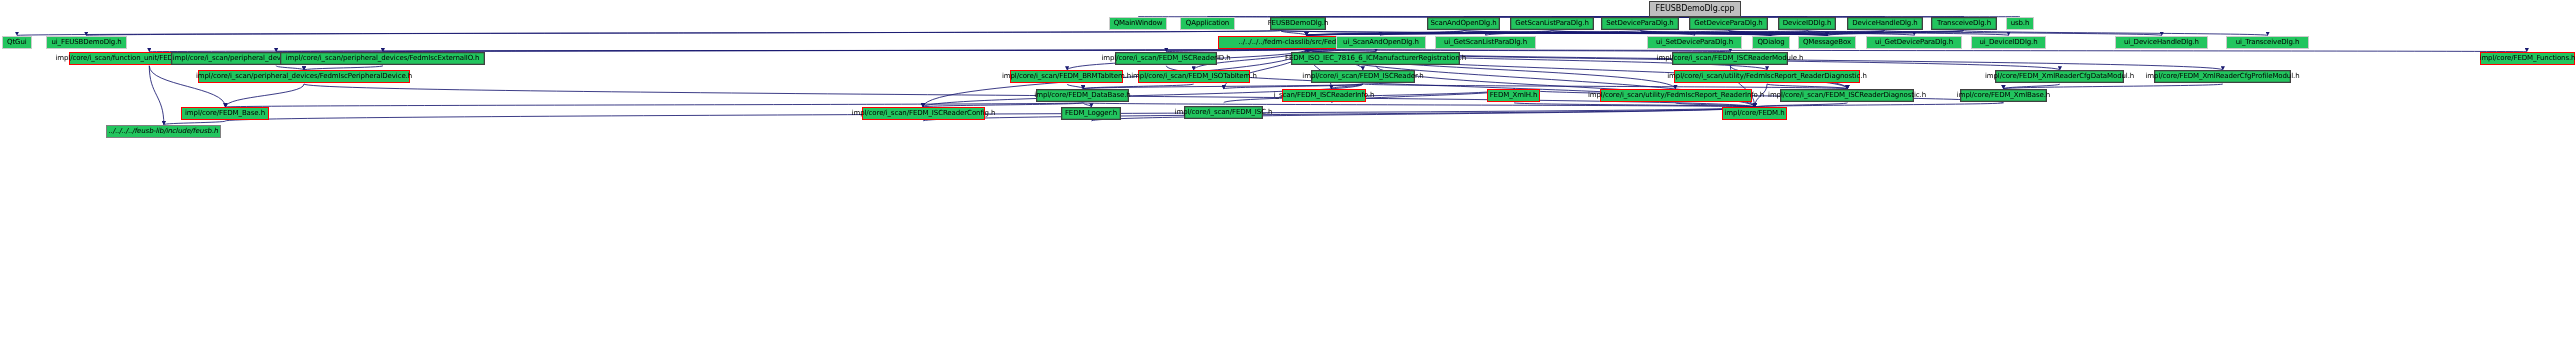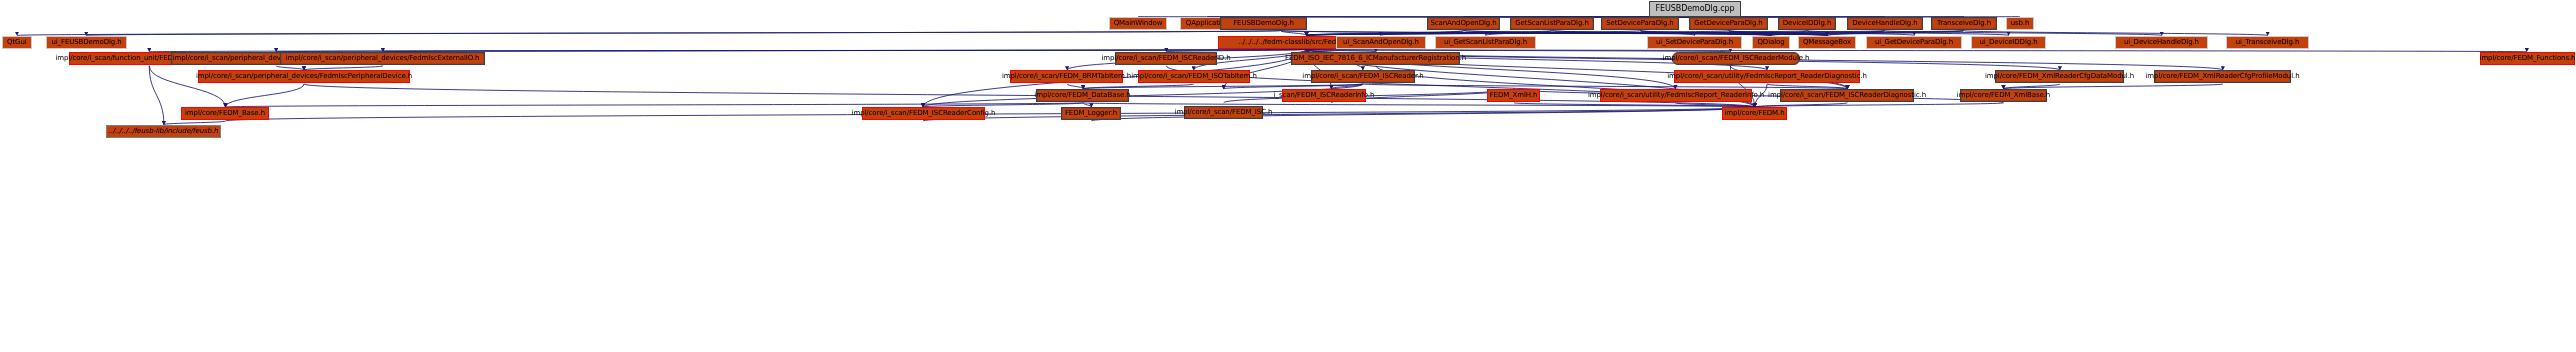--- a/index.html
+++ b/index.html
@@ -13,21 +13,21 @@
   #edges{position:absolute;left:0;top:0;width:2576px;height:353px;}
   .node{
     position:absolute;
     box-sizing:border-box;
     display:flex;align-items:center;justify-content:center;
     white-space:nowrap;
     height:13.4px;
     font-size:7px;
     line-height:1;
     color:#000000;
-    background:#c2410c;
+    background:#22c55e;
     border:0.6px solid #808080;
     padding:0 3px;
     letter-spacing:-0.1px;
   }
   .node.root{
     background:#bfbfbf;
     border:0.6px solid #404040;
     font-size:8px;
     height:16px;
     padding:0 6px;
@@ -146,21 +146,21 @@
         <path d="M 371.5 199 C 371.5 187.5 2891.5 187.5 2891.5 176" marker-end="url(#arrow)"></path>
         <path d="M 371.5 199 C 371.5 202 270 202 270 205" marker-end="url(#arrow)"></path>
         <path d="M 1521 199 C 1521 187.5 2891.5 187.5 2891.5 176" marker-end="url(#arrow)"></path>
         <path d="M 1798.5 199 C 1798.5 187.5 2891.5 187.5 2891.5 176" marker-end="url(#arrow)"></path>
       </g>
   </svg>
   <div id="nodes">
       <div class="node root" style="left: 1649px; top: 1.2px; width: 92px;">FEUSBDemoDlg.cpp</div>
       <div class="node faint" style="left: 1109px; top: 17px; width: 58px;">QMainWindow</div>
       <div class="node faint" style="left: 1180px; top: 17px; width: 55px;">QApplication</div>
-      <div class="node sel" style="left: 1220px; top: 17px; width: 87px; text-align: center;">FEUSBDemoDlg.h</div>
+      <div class="node sel" style="left: 1270px; top: 17px; width: 56px; text-align: center;">FEUSBDemoDlg.h</div>
       <div class="node sel" style="left: 1427px; top: 17px; width: 73px;">ScanAndOpenDlg.h</div>
       <div class="node sel" style="left: 1510px; top: 17px; width: 84px;">GetScanListParaDlg.h</div>
       <div class="node sel" style="left: 1601px; top: 17px; width: 78px;">SetDeviceParaDlg.h</div>
       <div class="node sel" style="left: 1689px; top: 17px; width: 79px;">GetDeviceParaDlg.h</div>
       <div class="node sel" style="left: 1778px; top: 17px; width: 58px;">DeviceIDDlg.h</div>
       <div class="node sel" style="left: 1847px; top: 17px; width: 76px;">DeviceHandleDlg.h</div>
       <div class="node sel" style="left: 1931px; top: 17px; width: 66px;">TransceiveDlg.h</div>
       <div class="node faint" style="left: 2006px; top: 17px; width: 28px;">usb.h</div>
       <div class="node faint" style="left: 1.8px; top: 36px; width: 30px;">QtGui</div>
       <div class="node faint" style="left: 46px; top: 36px; width: 81px;">ui_FEUSBDemoDlg.h</div>
@@ -172,21 +172,21 @@
       <div class="node faint" style="left: 1798px; top: 36px; width: 58px;">QMessageBox</div>
       <div class="node faint" style="left: 1866px; top: 36px; width: 96px;">ui_GetDeviceParaDlg.h</div>
       <div class="node faint" style="left: 1971px; top: 36px; width: 75px;">ui_DeviceIDDlg.h</div>
       <div class="node faint" style="left: 2115px; top: 36px; width: 93px;">ui_DeviceHandleDlg.h</div>
       <div class="node faint" style="left: 2226px; top: 36px; width: 83px;">ui_TransceiveDlg.h</div>
       <div class="node red" style="left: 69px; top: 52px; width: 160px;">impl/core/i_scan/function_unit/FEDM_ISCFunctionUnit.h</div>
       <div class="node sel" style="left: 171px; top: 52px; width: 211px;">impl/core/i_scan/peripheral_devices/FedmIscPeopleCounter.h</div>
       <div class="node sel" style="left: 280px; top: 52px; width: 205px;">impl/core/i_scan/peripheral_devices/FedmIscExternalIO.h</div>
       <div class="node sel" style="left: 1115px; top: 52px; width: 102px;">impl/core/i_scan/FEDM_ISCReaderID.h</div>
       <div class="node sel" style="left: 1291px; top: 52px; width: 169px;">FEDM_ISO_IEC_7816_6_ICManufacturerRegistration.h</div>
-      <div class="node sel" style="left: 1672px; top: 52px; width: 128px; border-radius: 6px;">impl/core/i_scan/FEDM_ISCReaderModule.h</div>
+      <div class="node sel" style="left: 1672px; top: 52px; width: 116px;">impl/core/i_scan/FEDM_ISCReaderModule.h</div>
       <div class="node red" style="left: 2480px; top: 52px; width: 95px;">impl/core/FEDM_Functions.h</div>
       <div class="node red" style="left: 198px; top: 70px; width: 212px;">impl/core/i_scan/peripheral_devices/FedmIscPeripheralDevice.h</div>
       <div class="node red" style="left: 1010px; top: 70px; width: 113px;">impl/core/i_scan/FEDM_BRMTabItem.h</div>
       <div class="node red" style="left: 1138px; top: 70px; width: 112px;">impl/core/i_scan/FEDM_ISOTabItem.h</div>
       <div class="node sel" style="left: 1311px; top: 70px; width: 104px;">impl/core/i_scan/FEDM_ISCReader.h</div>
       <div class="node red" style="left: 1674px; top: 70px; width: 186px;">impl/core/i_scan/utility/FedmIscReport_ReaderDiagnostic.h</div>
       <div class="node sel" style="left: 1995px; top: 70px; width: 129px;">impl/core/FEDM_XmlReaderCfgDataModul.h</div>
       <div class="node sel" style="left: 2154px; top: 70px; width: 137px;">impl/core/FEDM_XmlReaderCfgProfileModul.h</div>
       <div class="node sel" style="left: 1036px; top: 89px; width: 93px;">impl/core/FEDM_DataBase.h</div>
       <div class="node sel" style="left: 1184px; top: 89px; width: 79px; margin-top: 17px;">impl/core/i_scan/FEDM_ISC.h</div>

